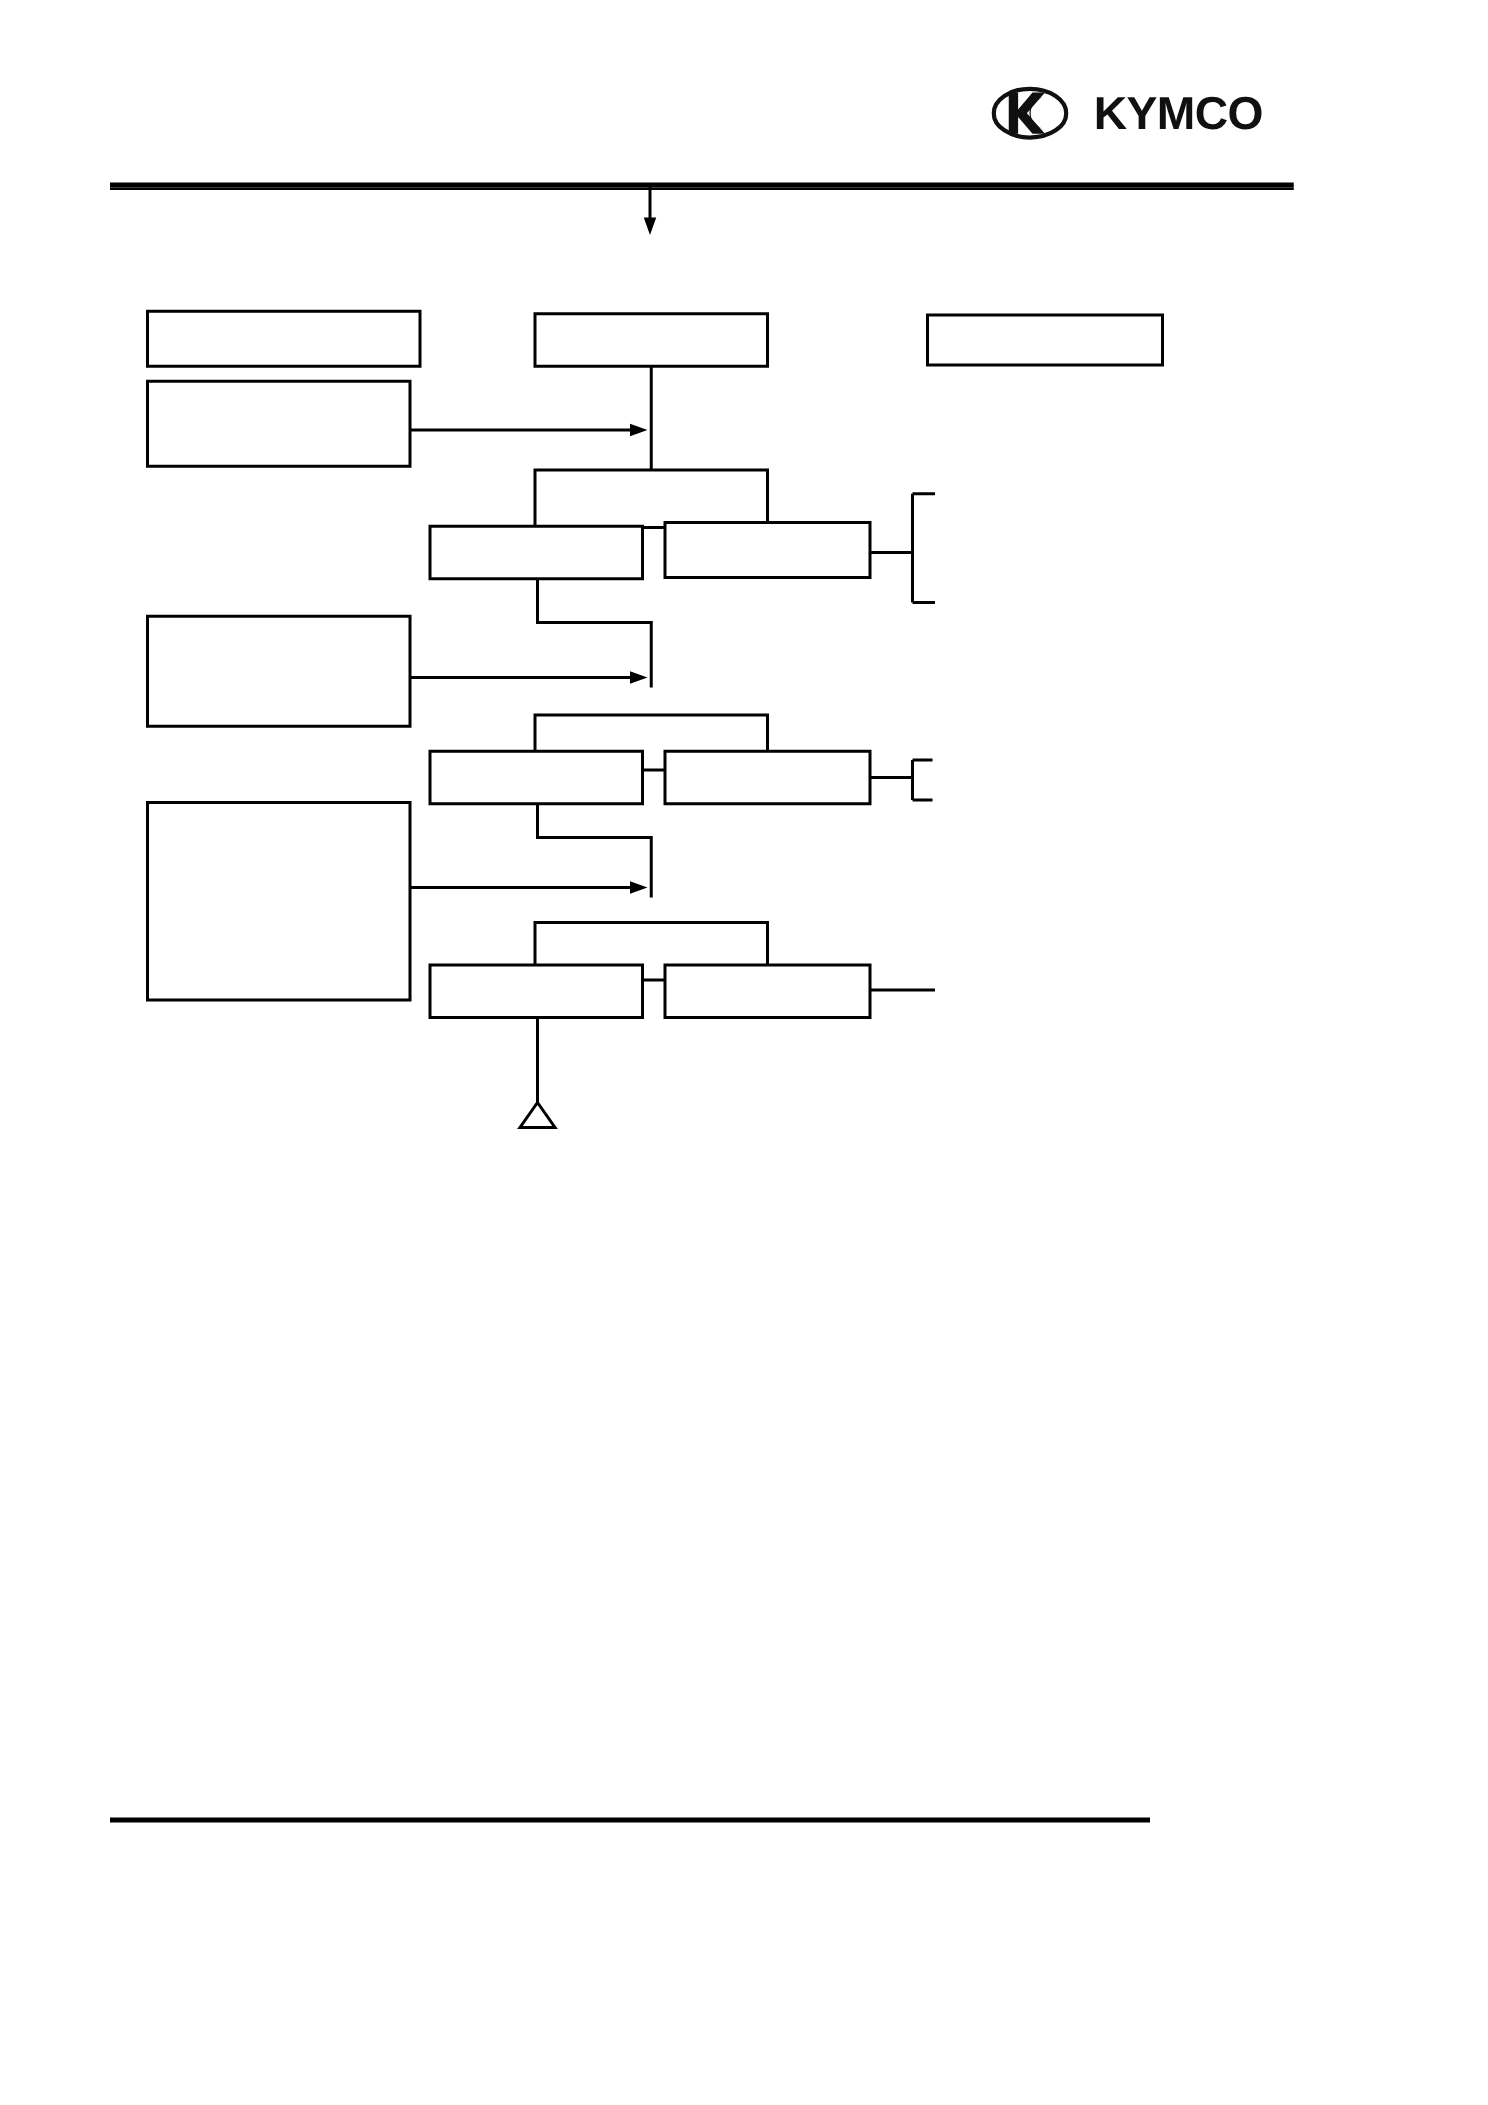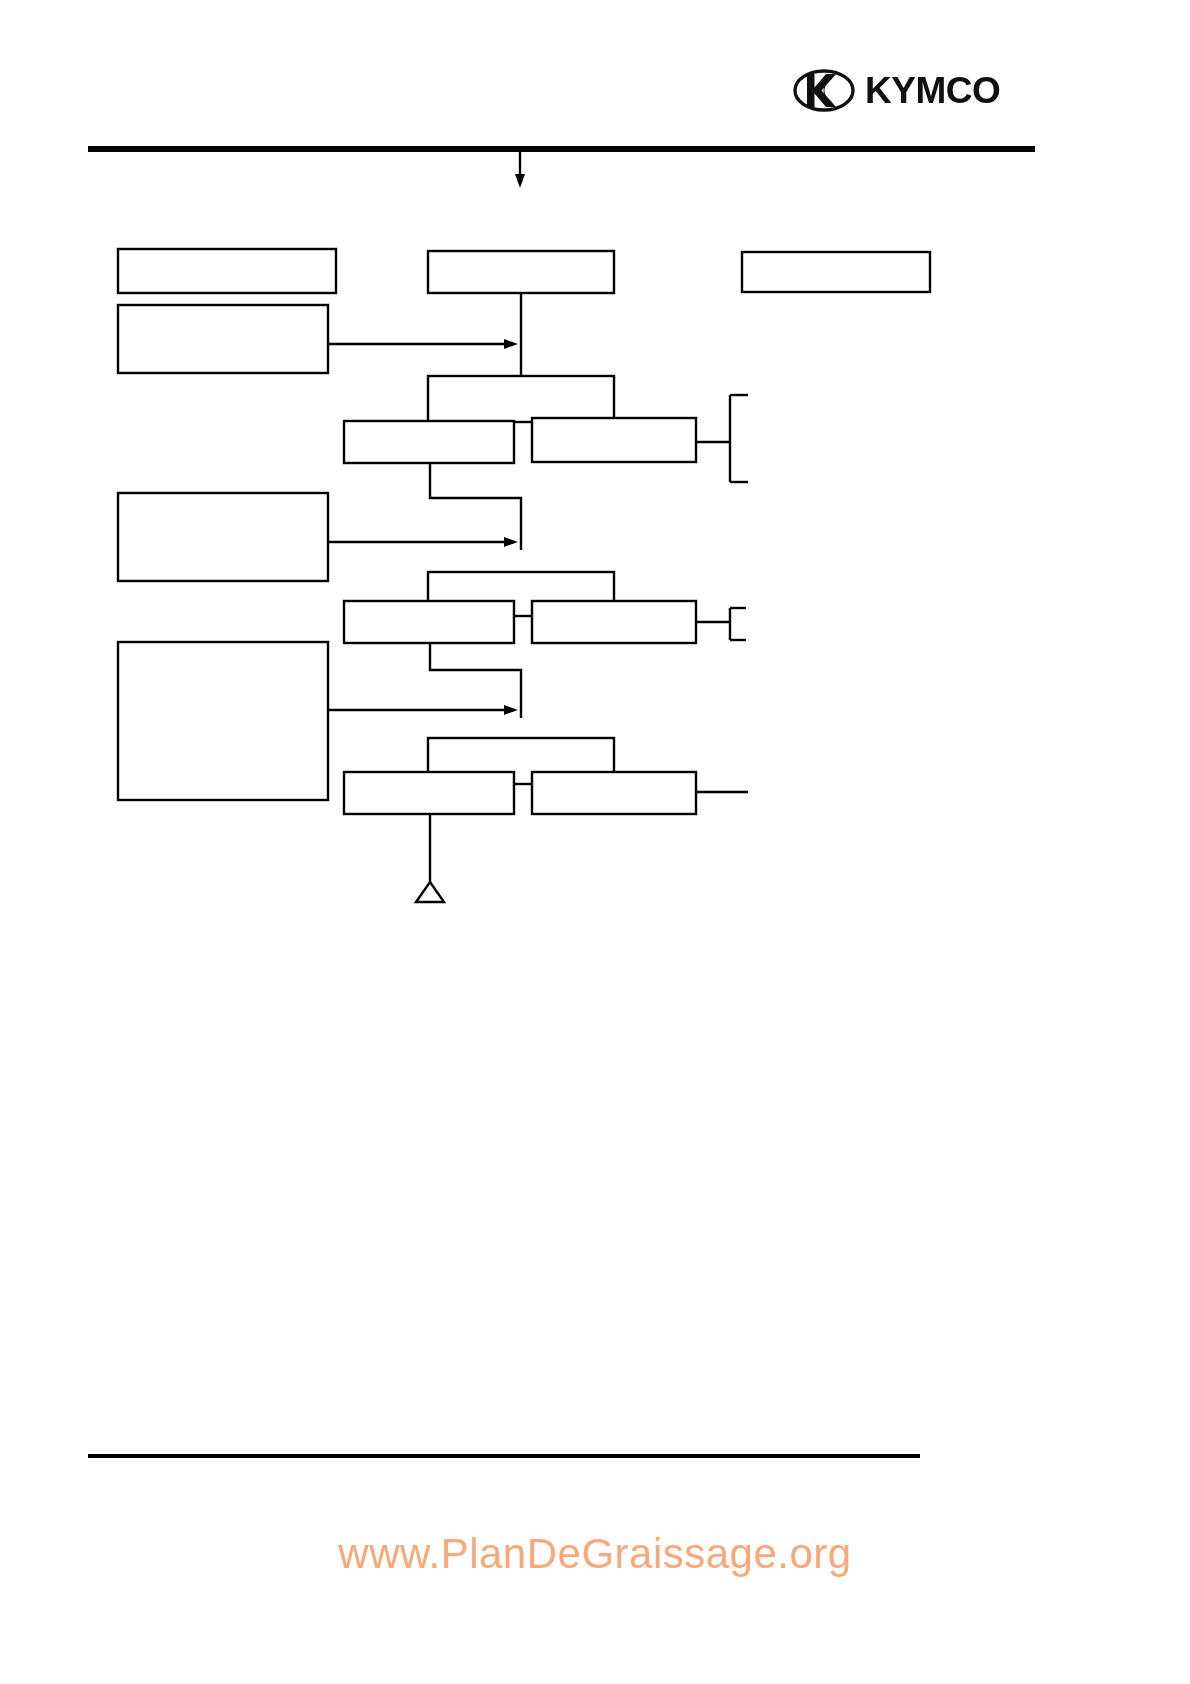--- a/index.html
+++ b/index.html
@@ -4,21 +4,21 @@
 <style>
   html,body{margin:0;padding:0;background:#ffffff;}
   body{
     width:1190px;height:1684px;position:relative;overflow:hidden;
     font-family:"Liberation Sans", sans-serif;
   }
   #page{position:absolute;left:0;top:0;width:1190px;height:1684px;background:#fff;}
 
   
   .logo-wrap{position:absolute;left:793px;top:64px;width:222px;height:52px;
-             display:flex;align-items:center;gap:10px;}
+             display:flex;align-items:center;gap:20px;}
   .logo-mark{width:62px;height:45px;flex:0 0 auto;}
   .logo-text{font-family:"Liberation Sans", sans-serif;font-weight:bold;
              font-size:37px;letter-spacing:-0.5px;color:#101010;line-height:1;
              white-space:nowrap;}
 
   .rule-top{position:absolute;left:88px;top:146px;width:947px;height:4px;background:#000;}
   .rule-top2{position:absolute;left:88px;top:150px;width:947px;height:2px;background:#000;}
   .rule-bottom{position:absolute;left:88px;top:1454px;width:832px;height:4px;background:#000;}
 
   
@@ -112,14 +112,13 @@
       <g>
         <path d="M696 652 L748 652"></path>
       </g>
 
       <path d="M430 674 L430 742"></path>
       <polygon points="430,742 444,762 416,762" fill="#ffffff" stroke="#000000" stroke-width="2.4"></polygon>
     </g>
   </svg>
 
   <div class="rule-bottom"></div>
-  <div class="watermark">www.PlanDeGraissage.org</div>
 </div>
 
 </body></html>

